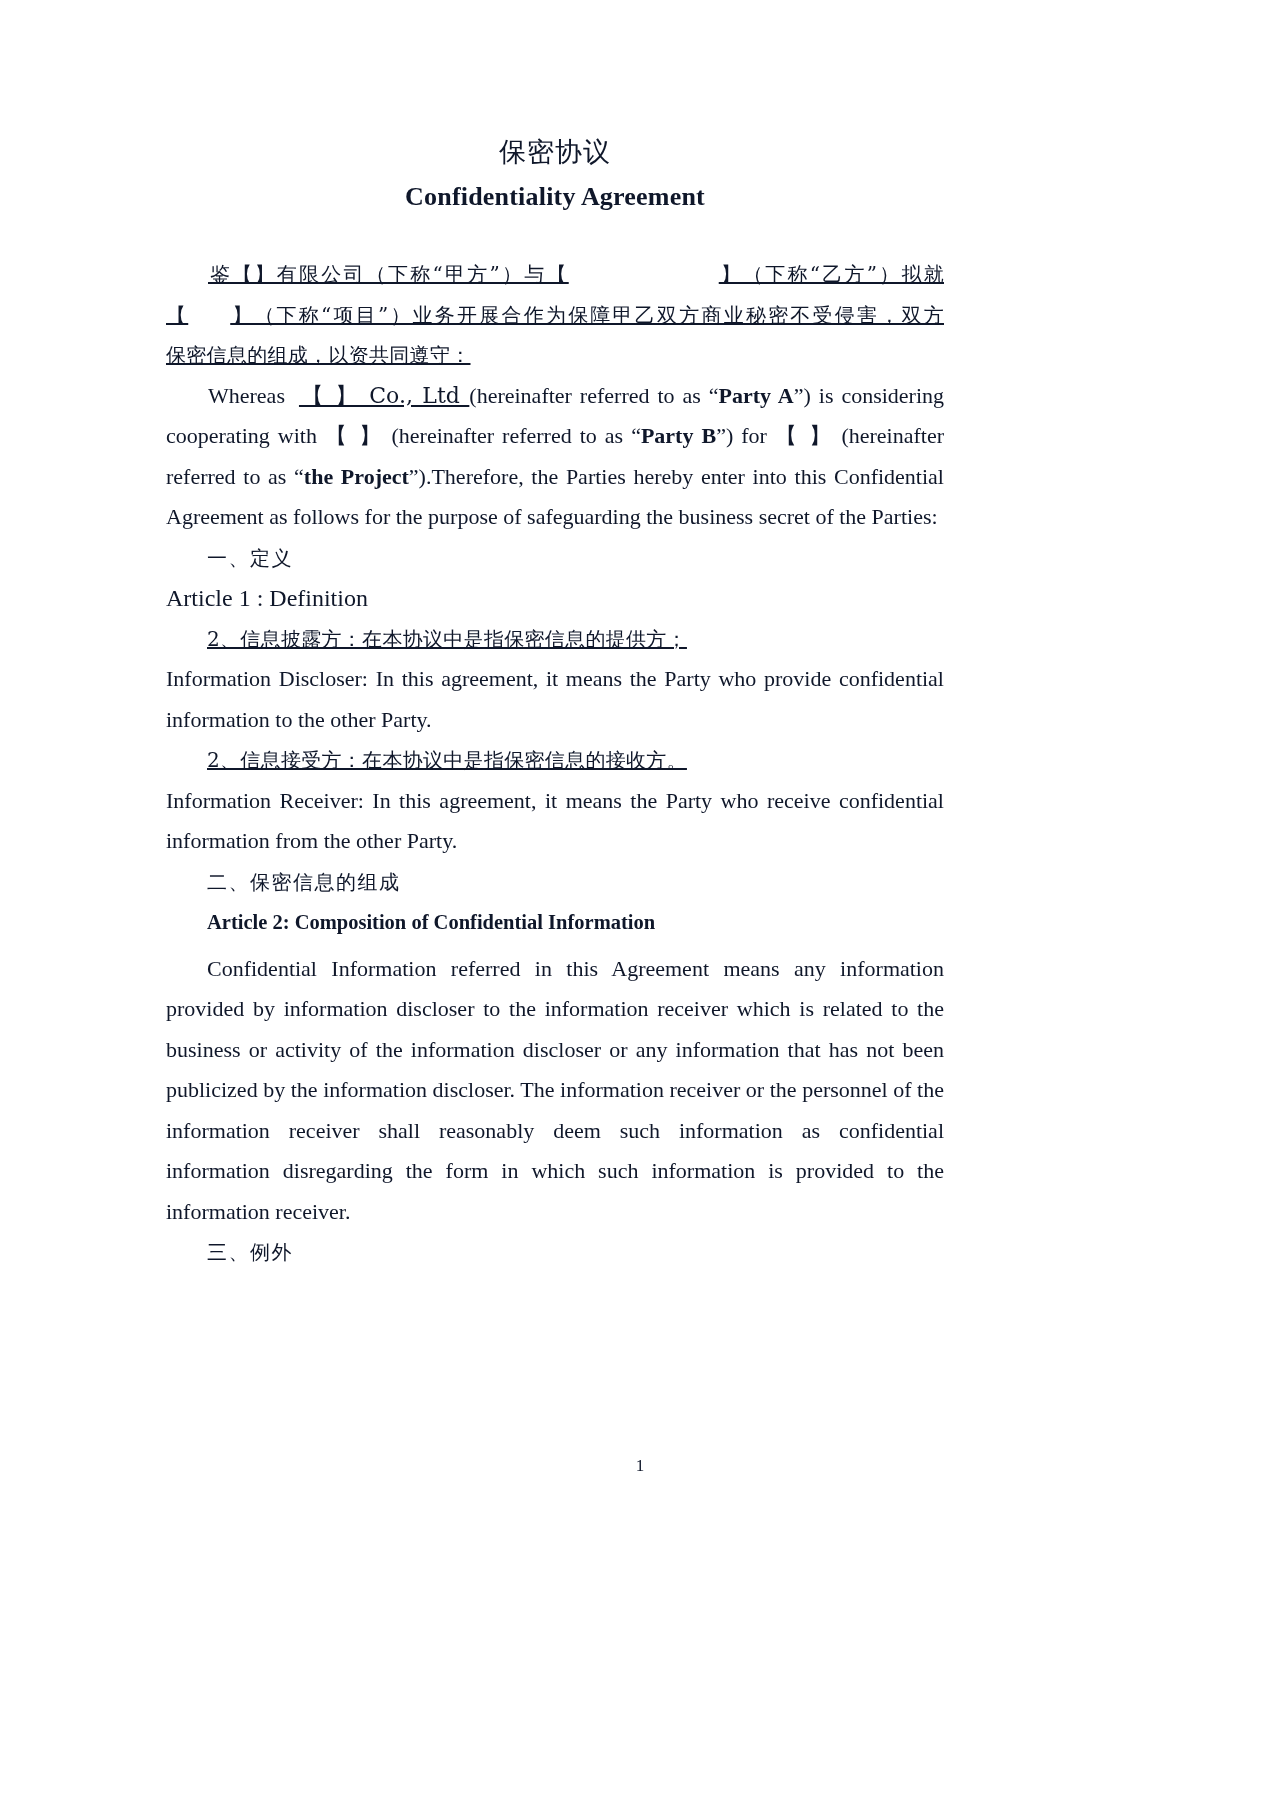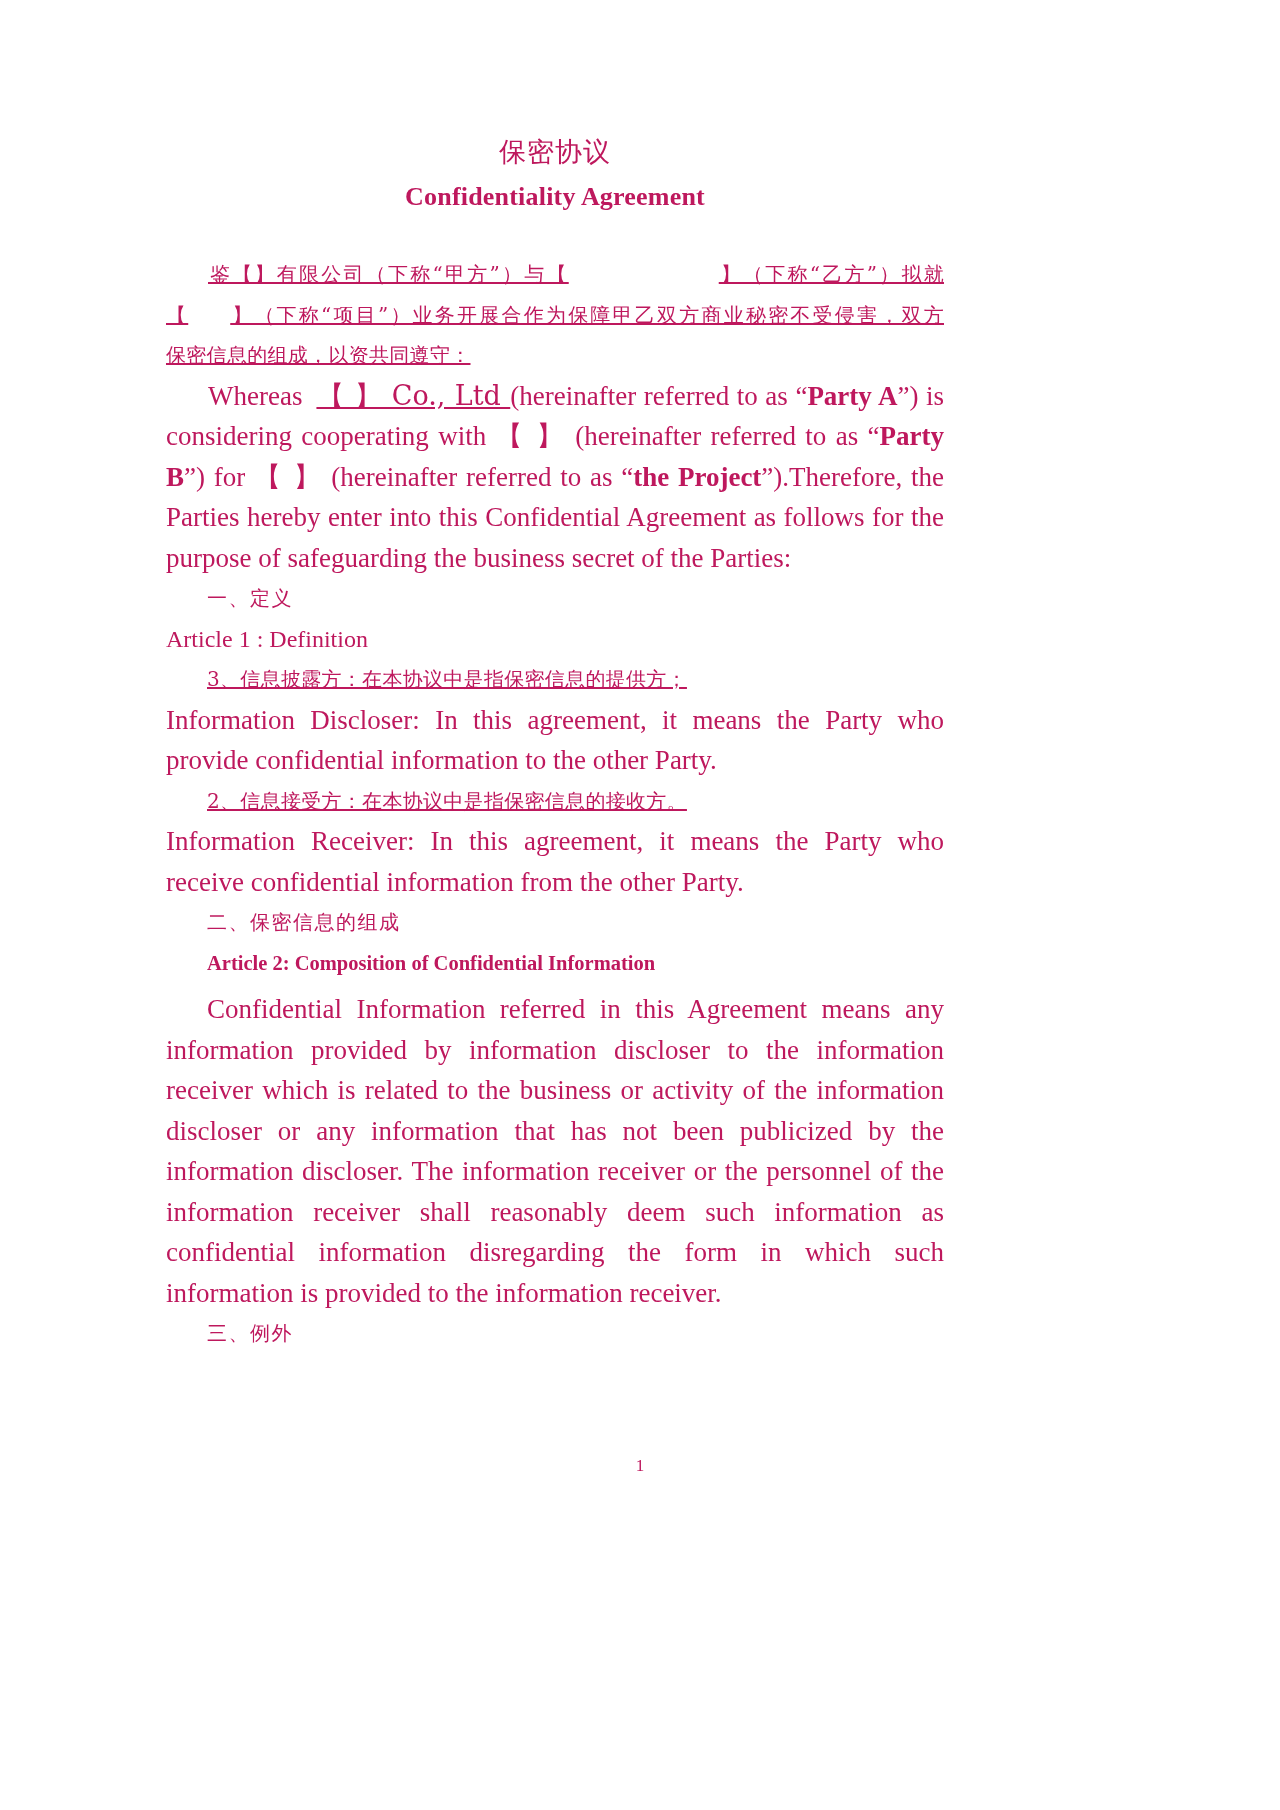--- a/index.html
+++ b/index.html
@@ -8,21 +8,21 @@
     background: #ffffff;
   }
   .page {
     position: relative;
     width: 1280px;
     height: 1810px;
     background: #ffffff;
     margin: 0 auto;
     overflow: hidden;
     font-family: "Liberation Serif", "DejaVu Serif", serif;
-    color: #be185d;
+    color: #0f172a;
   }
   .body-area {
     position: absolute;
     left: 166px;
     top: 0;
     width: 778px;
   }
 
   
   .title-cn {
@@ -38,21 +38,21 @@
     text-align: center;
     font-size: 26px;
     line-height: 34px;
     font-weight: bold;
     margin-top: 11px;
     letter-spacing: 0.2px;
   }
 
   
   .p {
-    font-size: 27px;
+    font-size: 22px;
     line-height: 40.5px;
     text-align: justify;
     text-justify: inter-word;
     margin: 0;
   }
   .p-en { }
   .p-cn {
     font-family: "DejaVu Serif", "Liberation Serif", serif;
     font-size: 20px;
     letter-spacing: 0.3px;
@@ -131,21 +131,21 @@
 
     <p class="p p-cn" style="text-align-last:justify; text-align:justify;"><span>【</span><span class="gap-mid"></span><span>】（下称“项目”）业务开展合作为保障甲乙双方商业秘密不受侵害，双方</span></p>
 
     <p class="p p-cn">保密信息的组成，以资共同遵守：</p>
 
     <p class="p p-en just"><span class="gap-mid"></span><span>Whereas</span><span class="gap-xs"></span><span class="u brk">【 】   Co., Ltd </span><span>(hereinafter referred to as “</span><span class="b">Party A</span><span>”) is considering cooperating with </span><span class="brk">【 】</span><span>   (hereinafter referred to as “</span><span class="b">Party B</span><span>”) for </span><span class="brk">【 】</span><span>   (hereinafter referred to as “</span><span class="b">the Project</span><span>”).Therefore, the Parties hereby enter into this Confidential Agreement as follows for the purpose of safeguarding the business secret of the Parties:</span></p>
 
     <p class="heading-cn">一、定义</p>
     <p class="p p-en heading-en-plain">Article 1 : Definition</p>
 
-    <p class="p p-cn" style="text-indent:41px;">3、信息披露方：在本协议中是指保密信息的提供方；</p>
+    <p class="p p-cn" style="text-indent:41px;">2、信息披露方：在本协议中是指保密信息的提供方；</p>
     <p class="p p-en just">Information Discloser: In this agreement, it means the Party who provide confidential information to the other Party.</p>
 
     <p class="p p-cn" style="text-indent:41px;">2、信息接受方：在本协议中是指保密信息的接收方。</p>
     <p class="p p-en just">Information Receiver: In this agreement, it means the Party who receive confidential information from the other Party.</p>
 
     <p class="heading-cn">二、保密信息的组成</p>
     <p class="heading-en-bold">Article 2: Composition of Confidential Information</p>
 
 
     <p class="p p-en just" style="text-indent:41px; margin-top:6px;">Confidential Information referred in this Agreement means any information provided by information discloser to the information receiver which is related to the business or activity of the information discloser or any information that has not been publicized by the information discloser. The information receiver or the personnel of the information receiver shall reasonably deem such information as confidential information disregarding the form in which such information is provided to the information receiver.</p>

